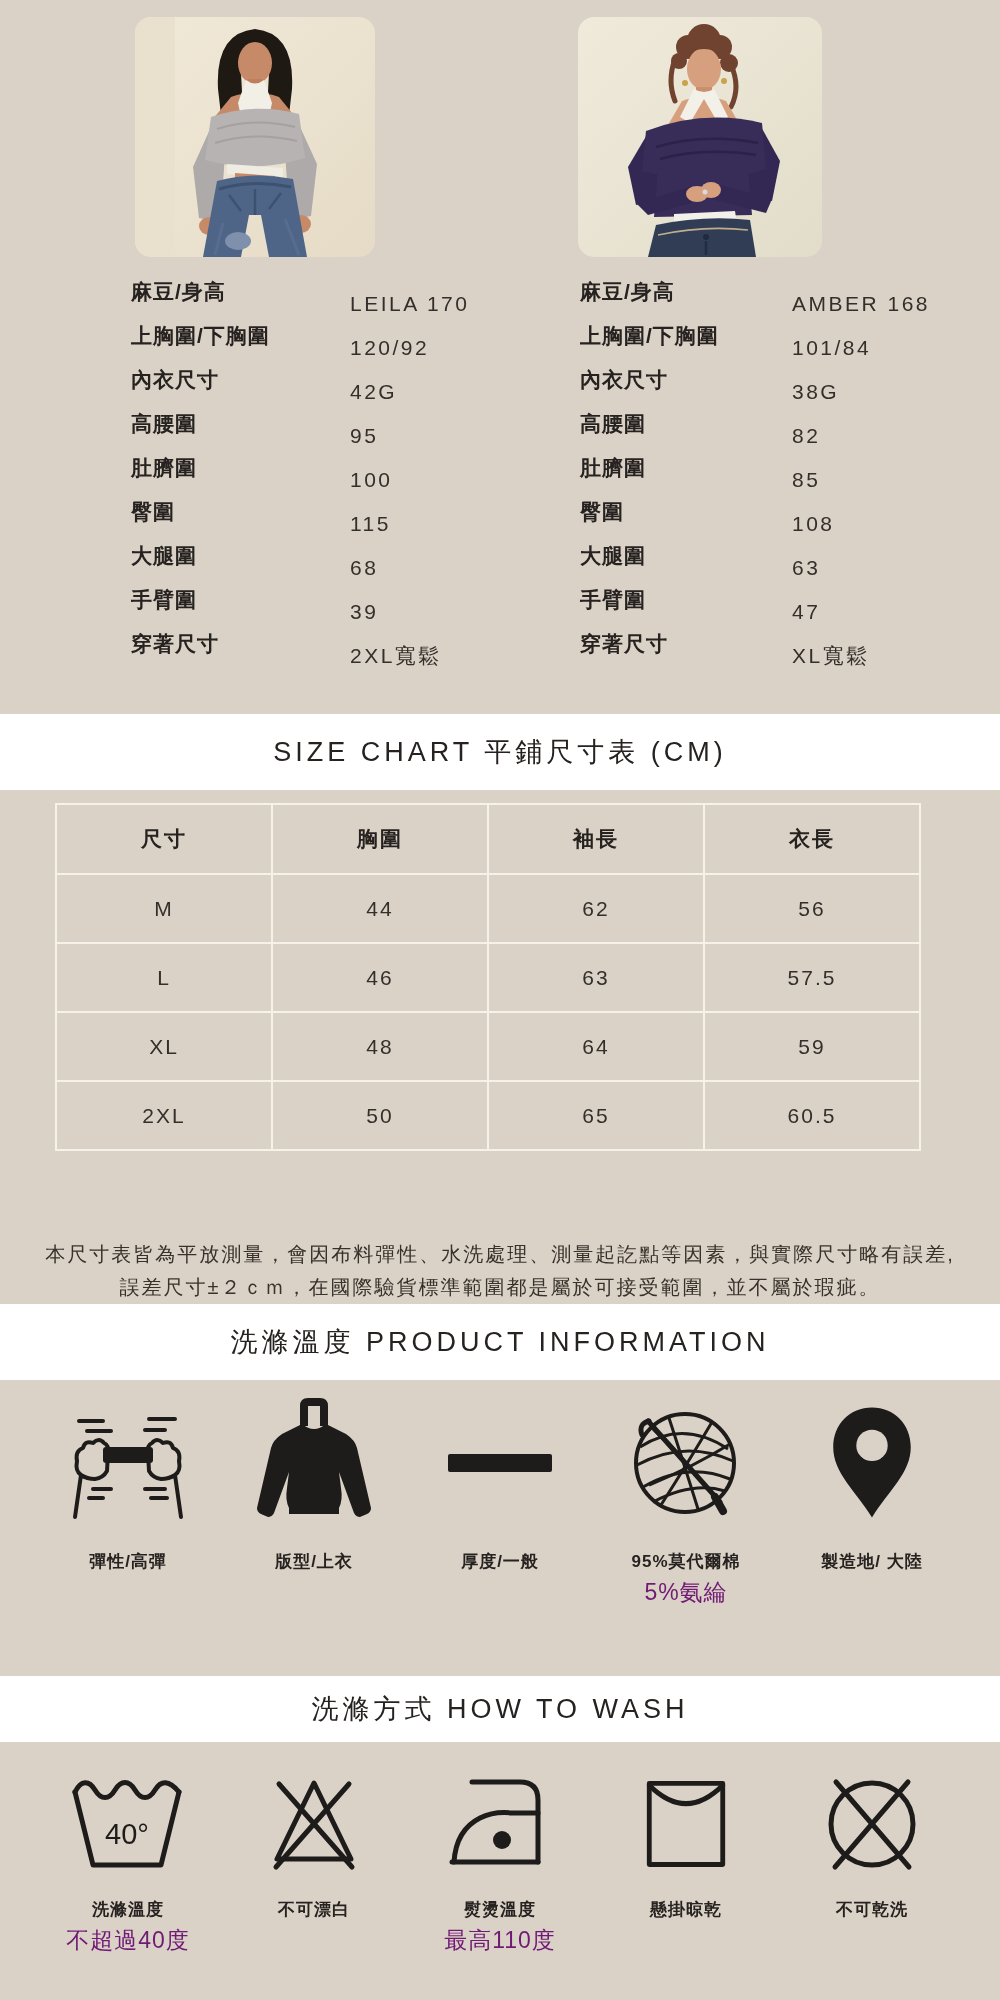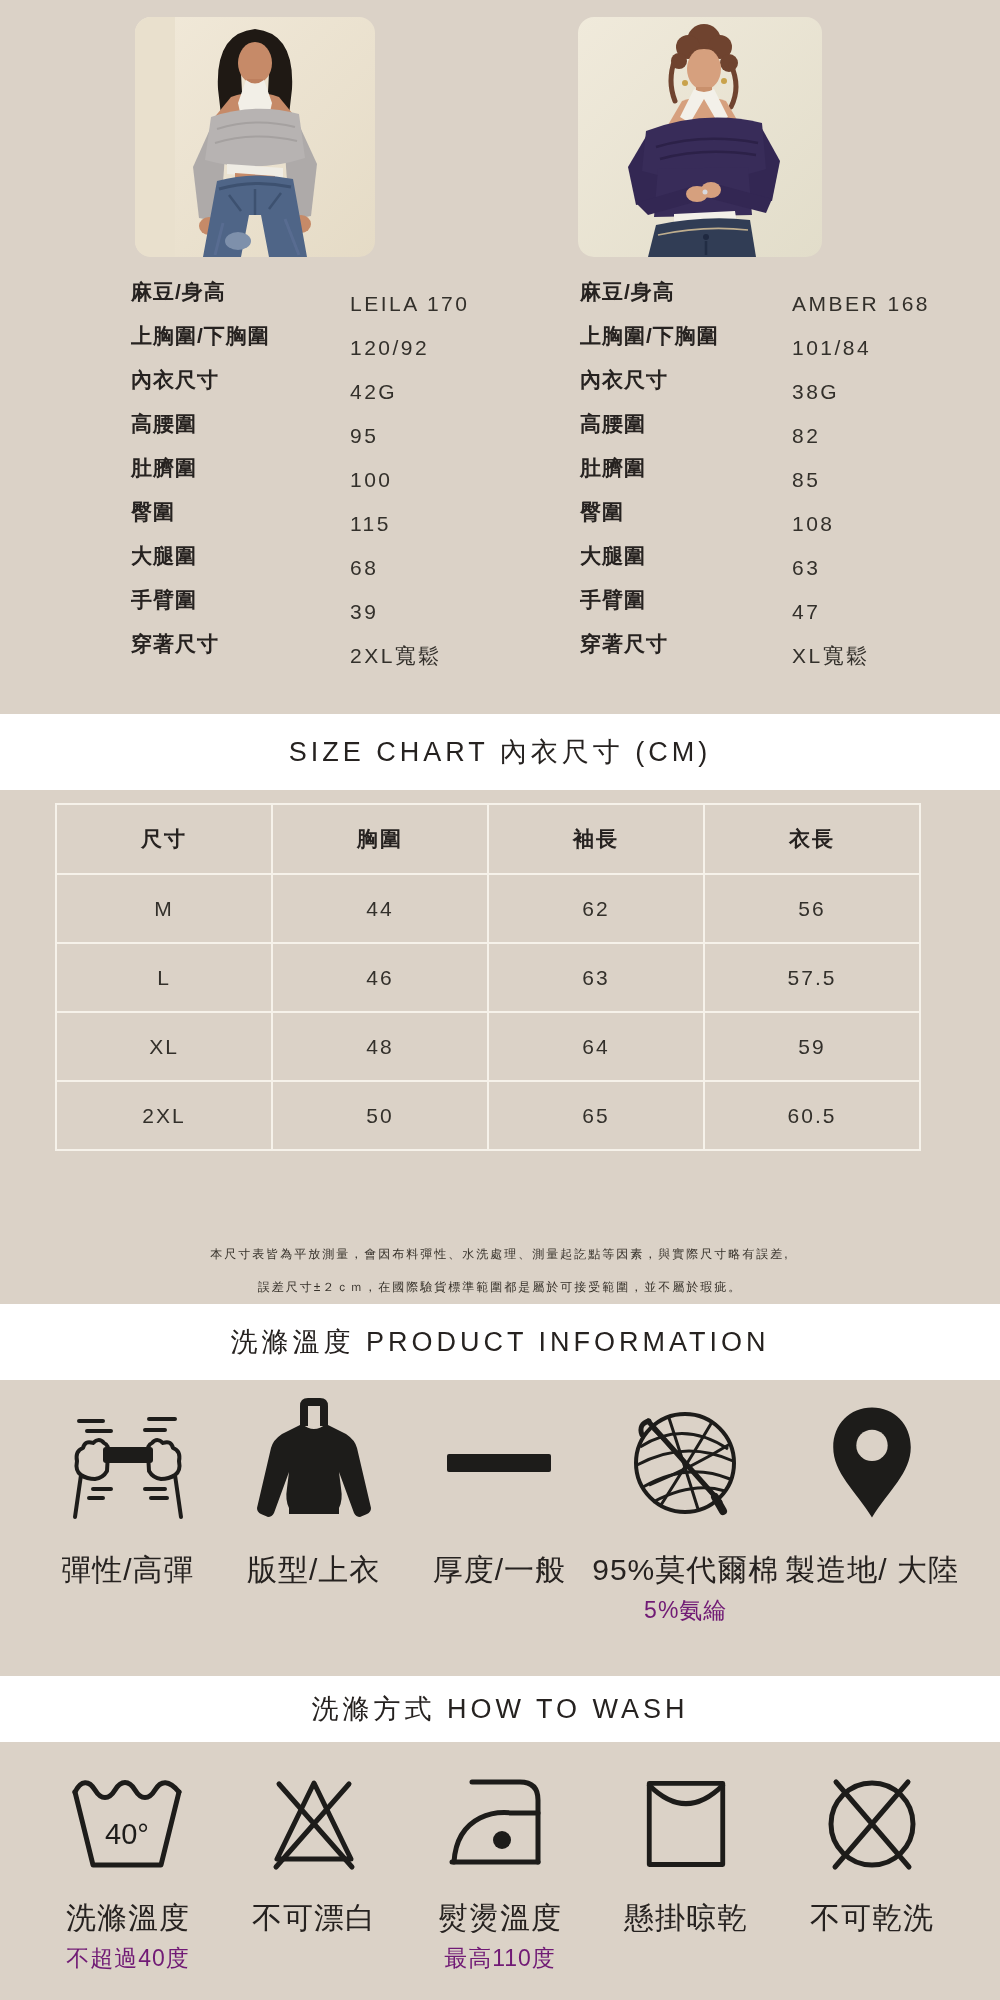--- a/index.html
+++ b/index.html
@@ -50,32 +50,32 @@
   .size-table th,.size-table td{
     border:2px solid #f6f2ea;text-align:center;vertical-align:middle;padding:0;
   }
   .size-table th{width:214px;height:68px;font-size:21px;font-weight:600;letter-spacing:2px;color:#262220;}
   .size-table th:first-child{width:214px;}
   .size-table td{height:67px;font-size:21px;font-weight:300;letter-spacing:2px;color:#33302b;}
 
   
   #disclaimer{
     position:absolute;left:0;top:1238px;width:1000px;text-align:center;
-    font-size:12px;font-weight:500;letter-spacing:2px;line-height:33px;color:#37322b;
+    font-size:20px;font-weight:500;letter-spacing:2px;line-height:33px;color:#37322b;
   }
 
   
   .icon-row{position:absolute;left:35px;width:930px;display:flex;}
   #product-icons{top:1396px;}
   #wash-icons{top:1770px;}
   .item{flex:1;display:flex;flex-direction:column;align-items:center;}
   .ibox{display:flex;align-items:center;justify-content:center;}
   #product-icons .ibox{height:132px;}
   #wash-icons .ibox{height:104px;}
-  .ilabel{margin-top:22px;font-size:30px;font-weight:400;letter-spacing:1px;color:#262220;white-space:nowrap;text-align:center;}
+  .ilabel{margin-top:22px;font-size:17px;font-weight:700;letter-spacing:1px;color:#262220;white-space:nowrap;text-align:center;}
   .ilabel2{margin-top:4px;font-size:23px;font-weight:500;letter-spacing:1px;color:#701a75;white-space:nowrap;text-align:center;min-height:28px;}
   #wash-icons .ilabel{margin-top:24px;}
 
   .wash-glyph{stroke:#1d1c1a;stroke-width:5;fill:none;stroke-linecap:round;stroke-linejoin:round;}
   .tub-temp{font-family:"Liberation Sans","DejaVu Sans",sans-serif;font-size:29px;font-weight:500;fill:#1d1c1a;letter-spacing:0px;}
 </style>
 </head>
 <body>
 
 <div id="page">
@@ -225,21 +225,21 @@
         <span class="mlabel">手臂圍</span>
         <span class="mvalue">47</span>
       </div>
     <div class="mrow">
         <span class="mlabel">穿著尺寸</span>
         <span class="mvalue">XL寬鬆</span>
       </div>
   </div>
 
   <div class="banner" id="banner-size">
-    <span>SIZE CHART 內衣尺寸 (CM)</span>
+    <span>SIZE CHART 平鋪尺寸表 (CM)</span>
   </div>
 
   <table class="size-table">
     <tbody>
         <tr>
       <th>尺寸</th>
       <th>胸圍</th>
       <th>袖長</th>
       <th>衣長</th>
     </tr>

